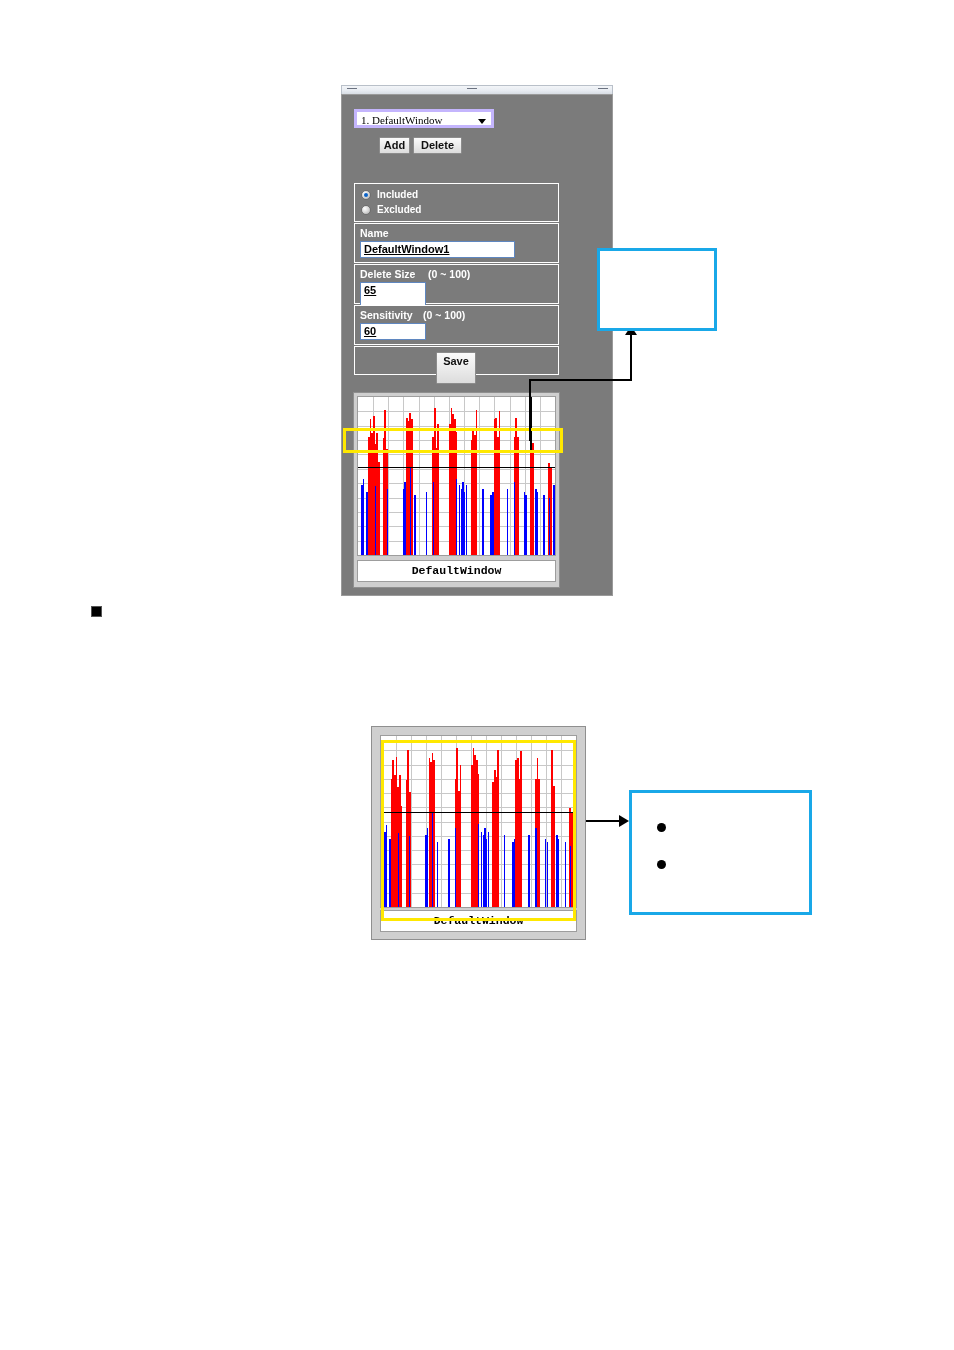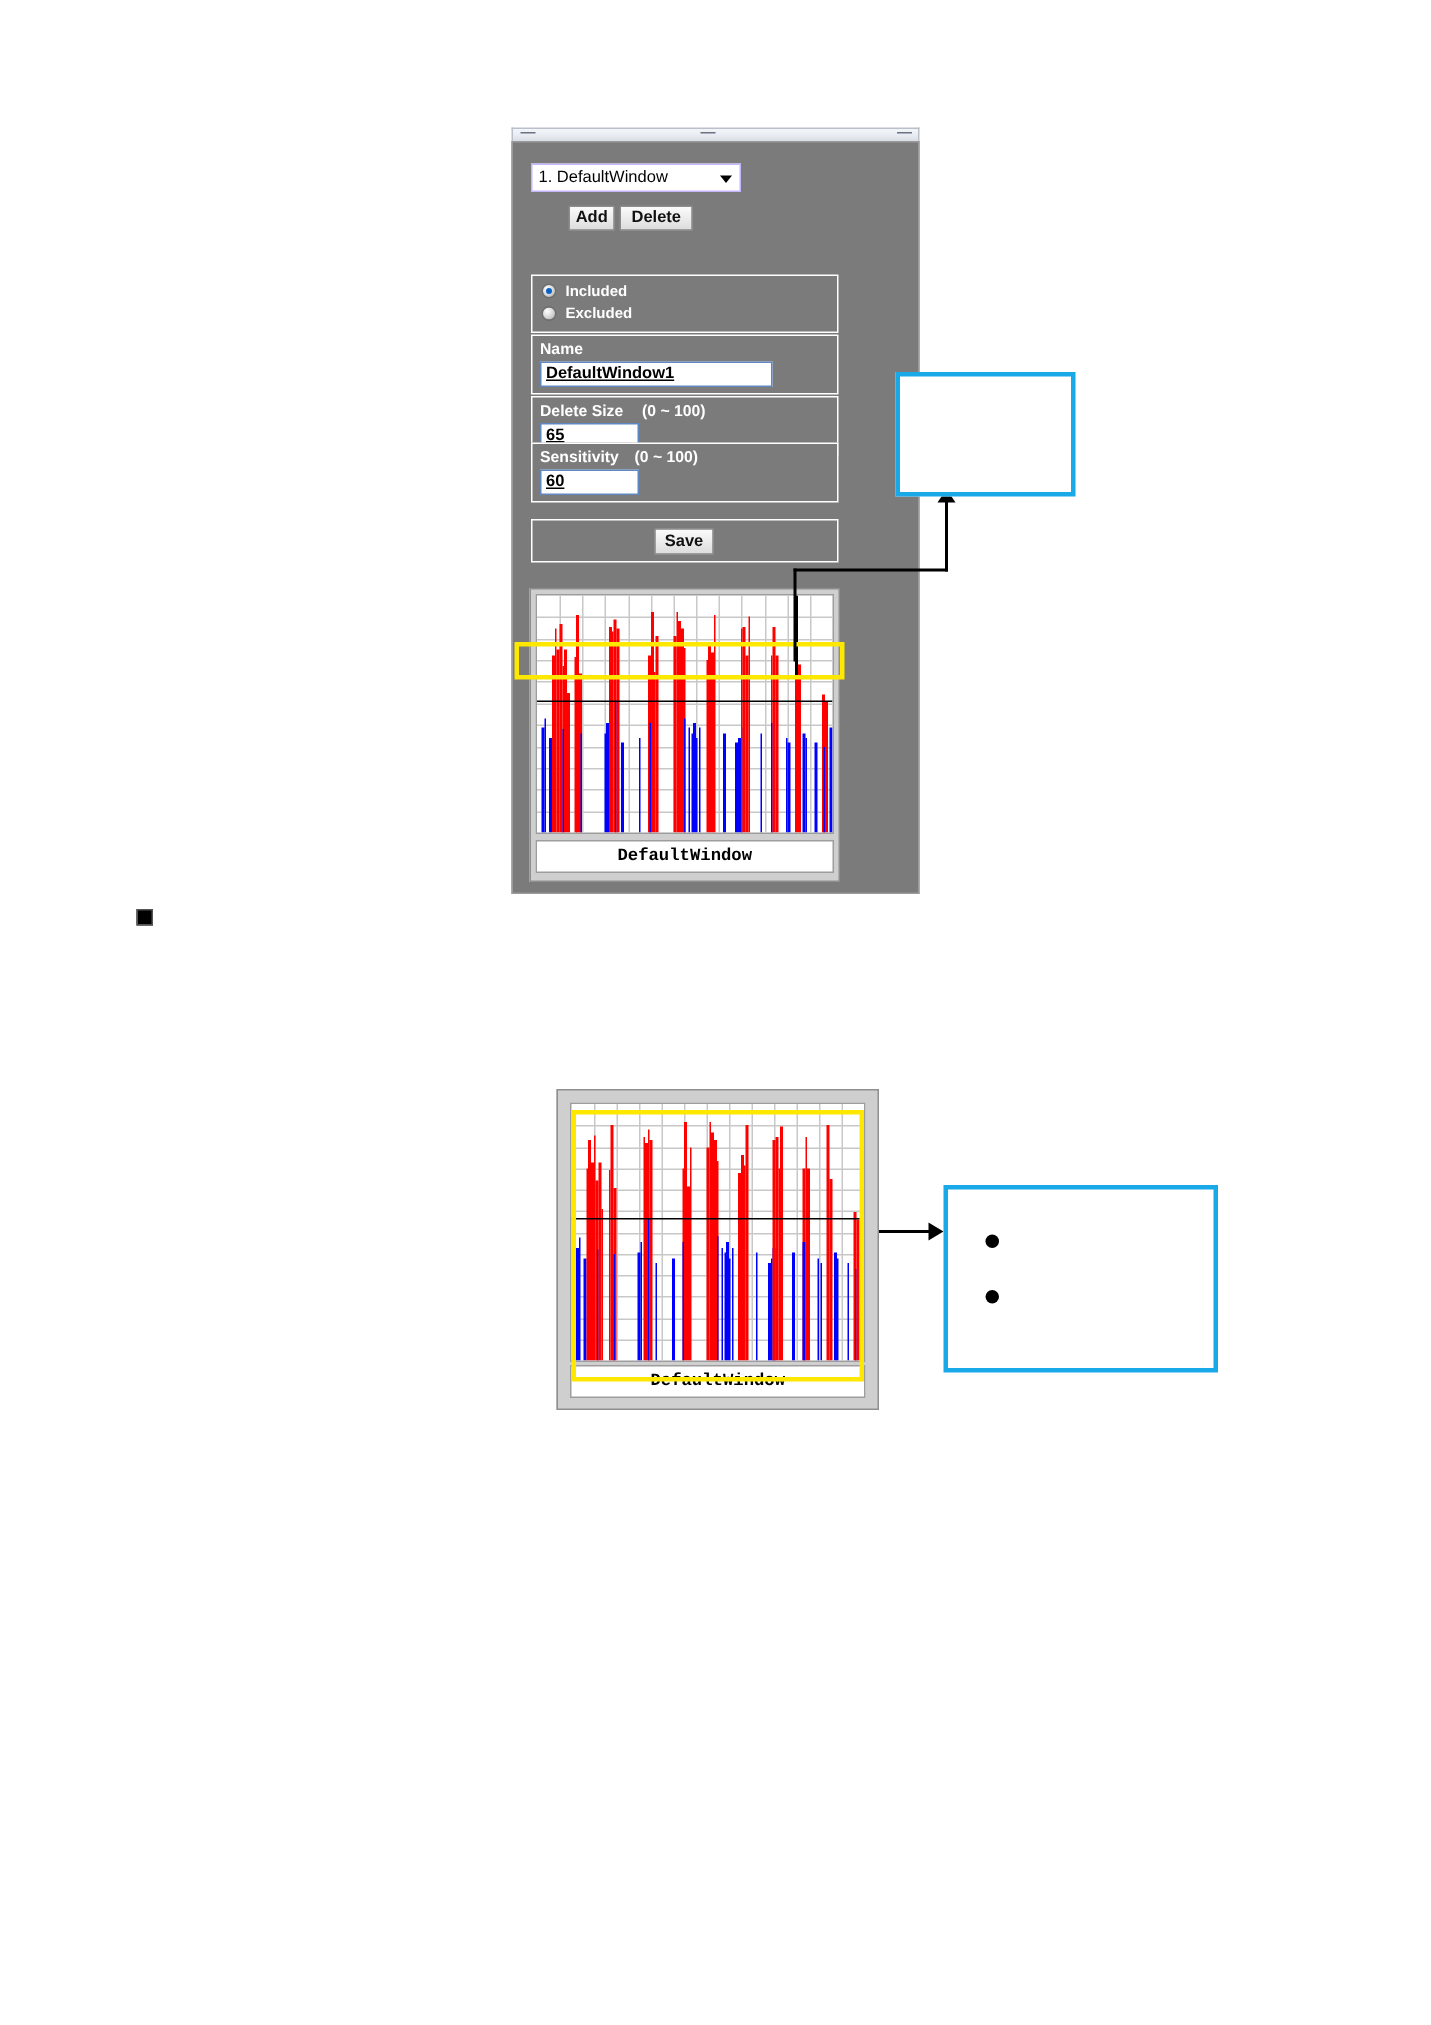--- a/index.html
+++ b/index.html
@@ -11,39 +11,39 @@
   .win-titlebar{position:absolute;left:0;top:0;width:272px;height:9px;
     background:linear-gradient(to bottom,#f3f5f8 0%,#e8ecf2 55%,#d8dde4 100%);
     border-top:1px solid #b9c0c9;border-left:1px solid #b9c0c9;border-right:1px solid #b9c0c9;
     box-sizing:border-box;}
   .win-titlebar .tb-dash{position:absolute;top:2px;width:10px;height:1px;background:#6b7280;}
   .win-body{position:absolute;left:0;top:9px;width:272px;height:502px;background:#7b7b7b;
     border:1px solid #9a9a9a;box-sizing:border-box;}
 
   
   .dropdown{position:absolute;left:12px;top:14px;width:140px;height:19px;background:#ffffff;
-     border:1px solid #c4b5fd;box-sizing:border-box;font-family:Liberation Sans, sans-serif;
+     border:3px solid #c4b5fd;box-sizing:border-box;font-family:Liberation Serif, serif;
      font-size:11px;color:#000;line-height:17px;padding-left:4px;white-space:nowrap;}
   .dropdown .caret{position:absolute;right:5px;top:7px;width:0;height:0;
      border-left:4px solid transparent;border-right:4px solid transparent;border-top:5px solid #000;}
 
   
   .btn{position:absolute;background:linear-gradient(to bottom,#fbfbfb 0%,#ececec 50%,#dcdcdc 100%);
      border:1px solid #8c8c8c;box-sizing:border-box;font-size:11px;font-weight:bold;color:#111;
      text-align:center;font-family:"Liberation Sans",sans-serif;line-height:15px;border-radius:1px;}
   #btn-add{left:37px;top:42px;width:31px;height:17px;}
   #btn-delete{left:71px;top:42px;width:49px;height:17px;}
-  #btn-save{left:93px;top:276px;width:40px;height:18px;line-height:16px;}
+  #btn-save{left:93px;top:276px;width:40px;height:32px;line-height:16px;}
 
   
   .fbox{position:absolute;left:12px;width:205px;border:1px solid #ffffff;box-sizing:border-box;background:#7b7b7b;}
   #fbox-mode{top:88px;height:39px;}
   #fbox-name{top:128px;height:40px;}
   #fbox-objsize{top:169px;height:40px;}
-  #fbox-sens{top:200px;height:40px;}
+  #fbox-sens{top:210px;height:40px;}
   #fbox-save{top:251px;height:29px;}
 
   .radio-row{position:absolute;left:6px;font-size:10px;font-weight:bold;color:#ffffff;
      font-family:"Liberation Sans",sans-serif;white-space:nowrap;}
   .rad{display:inline-block;width:10px;height:10px;border-radius:50%;
      background:radial-gradient(circle at 35% 32%,#ffffff 0%,#dcdcdc 45%,#a9a9a9 100%);
      border:1px solid #6e6e6e;box-sizing:border-box;vertical-align:-2px;margin-right:6px;position:relative;}
   .rad.on::after{content:"";position:absolute;left:2px;top:2px;width:4px;height:4px;border-radius:50%;
      background:#0a62c8;}
 

